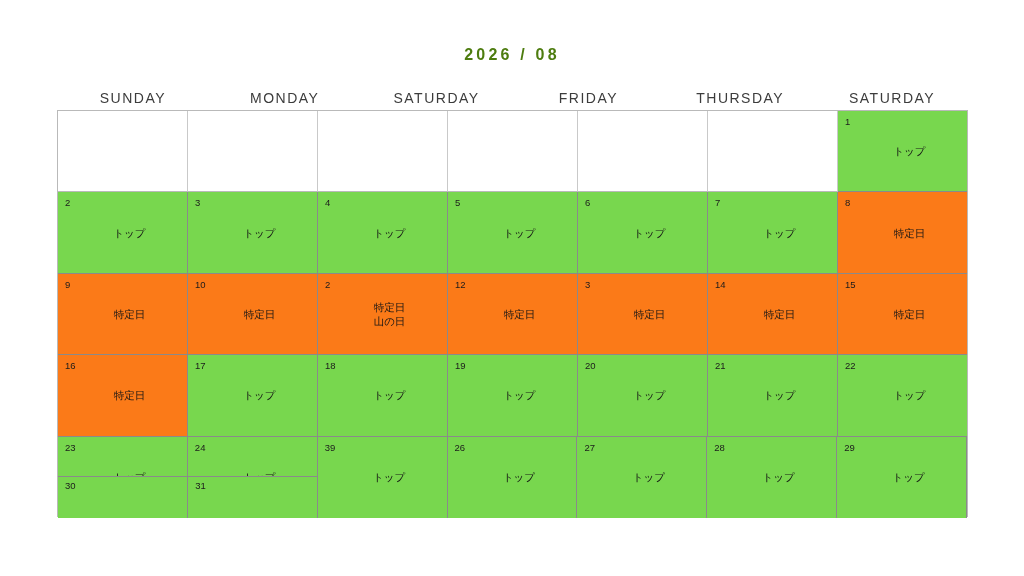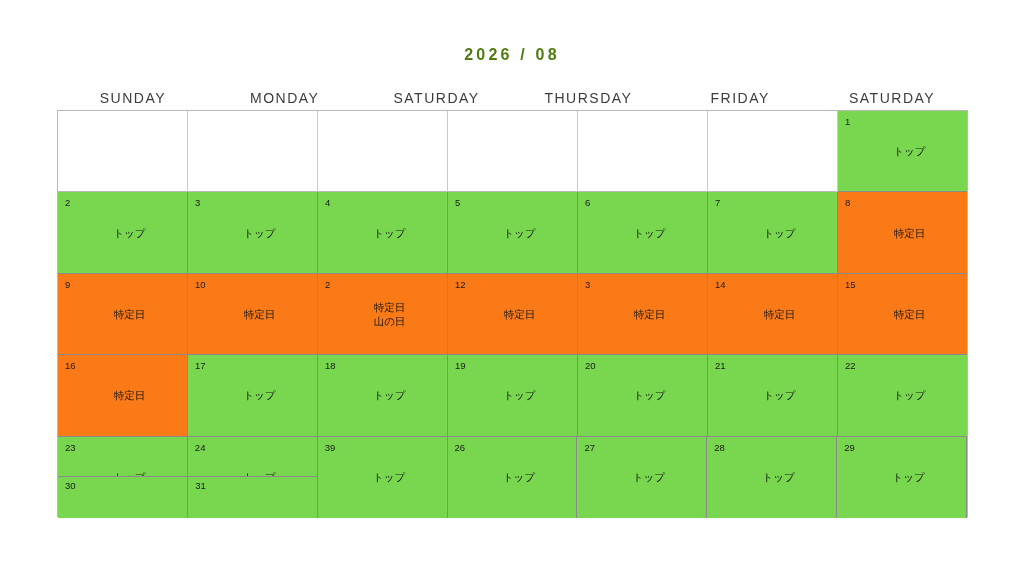--- a/index.html
+++ b/index.html
@@ -128,22 +128,22 @@
 <body>
 
 <div id="page">
 
   <div class="cal-title">2026 / 08</div>
 
   <div class="weekday-row">
     <div class="weekday-cell">SUNDAY</div>
     <div class="weekday-cell">MONDAY</div>
     <div class="weekday-cell">SATURDAY</div>
+    <div class="weekday-cell">FRIDAY</div>
     <div class="weekday-cell">THURSDAY</div>
-    <div class="weekday-cell">FRIDAY</div>
     <div class="weekday-cell">SATURDAY</div>
   </div>
 
   <div class="grid">
 
     <div class="week-row">
       <div class="day-cell empty">
         <div class="day-num"></div>
         <div class="day-label"></div>
       </div>

